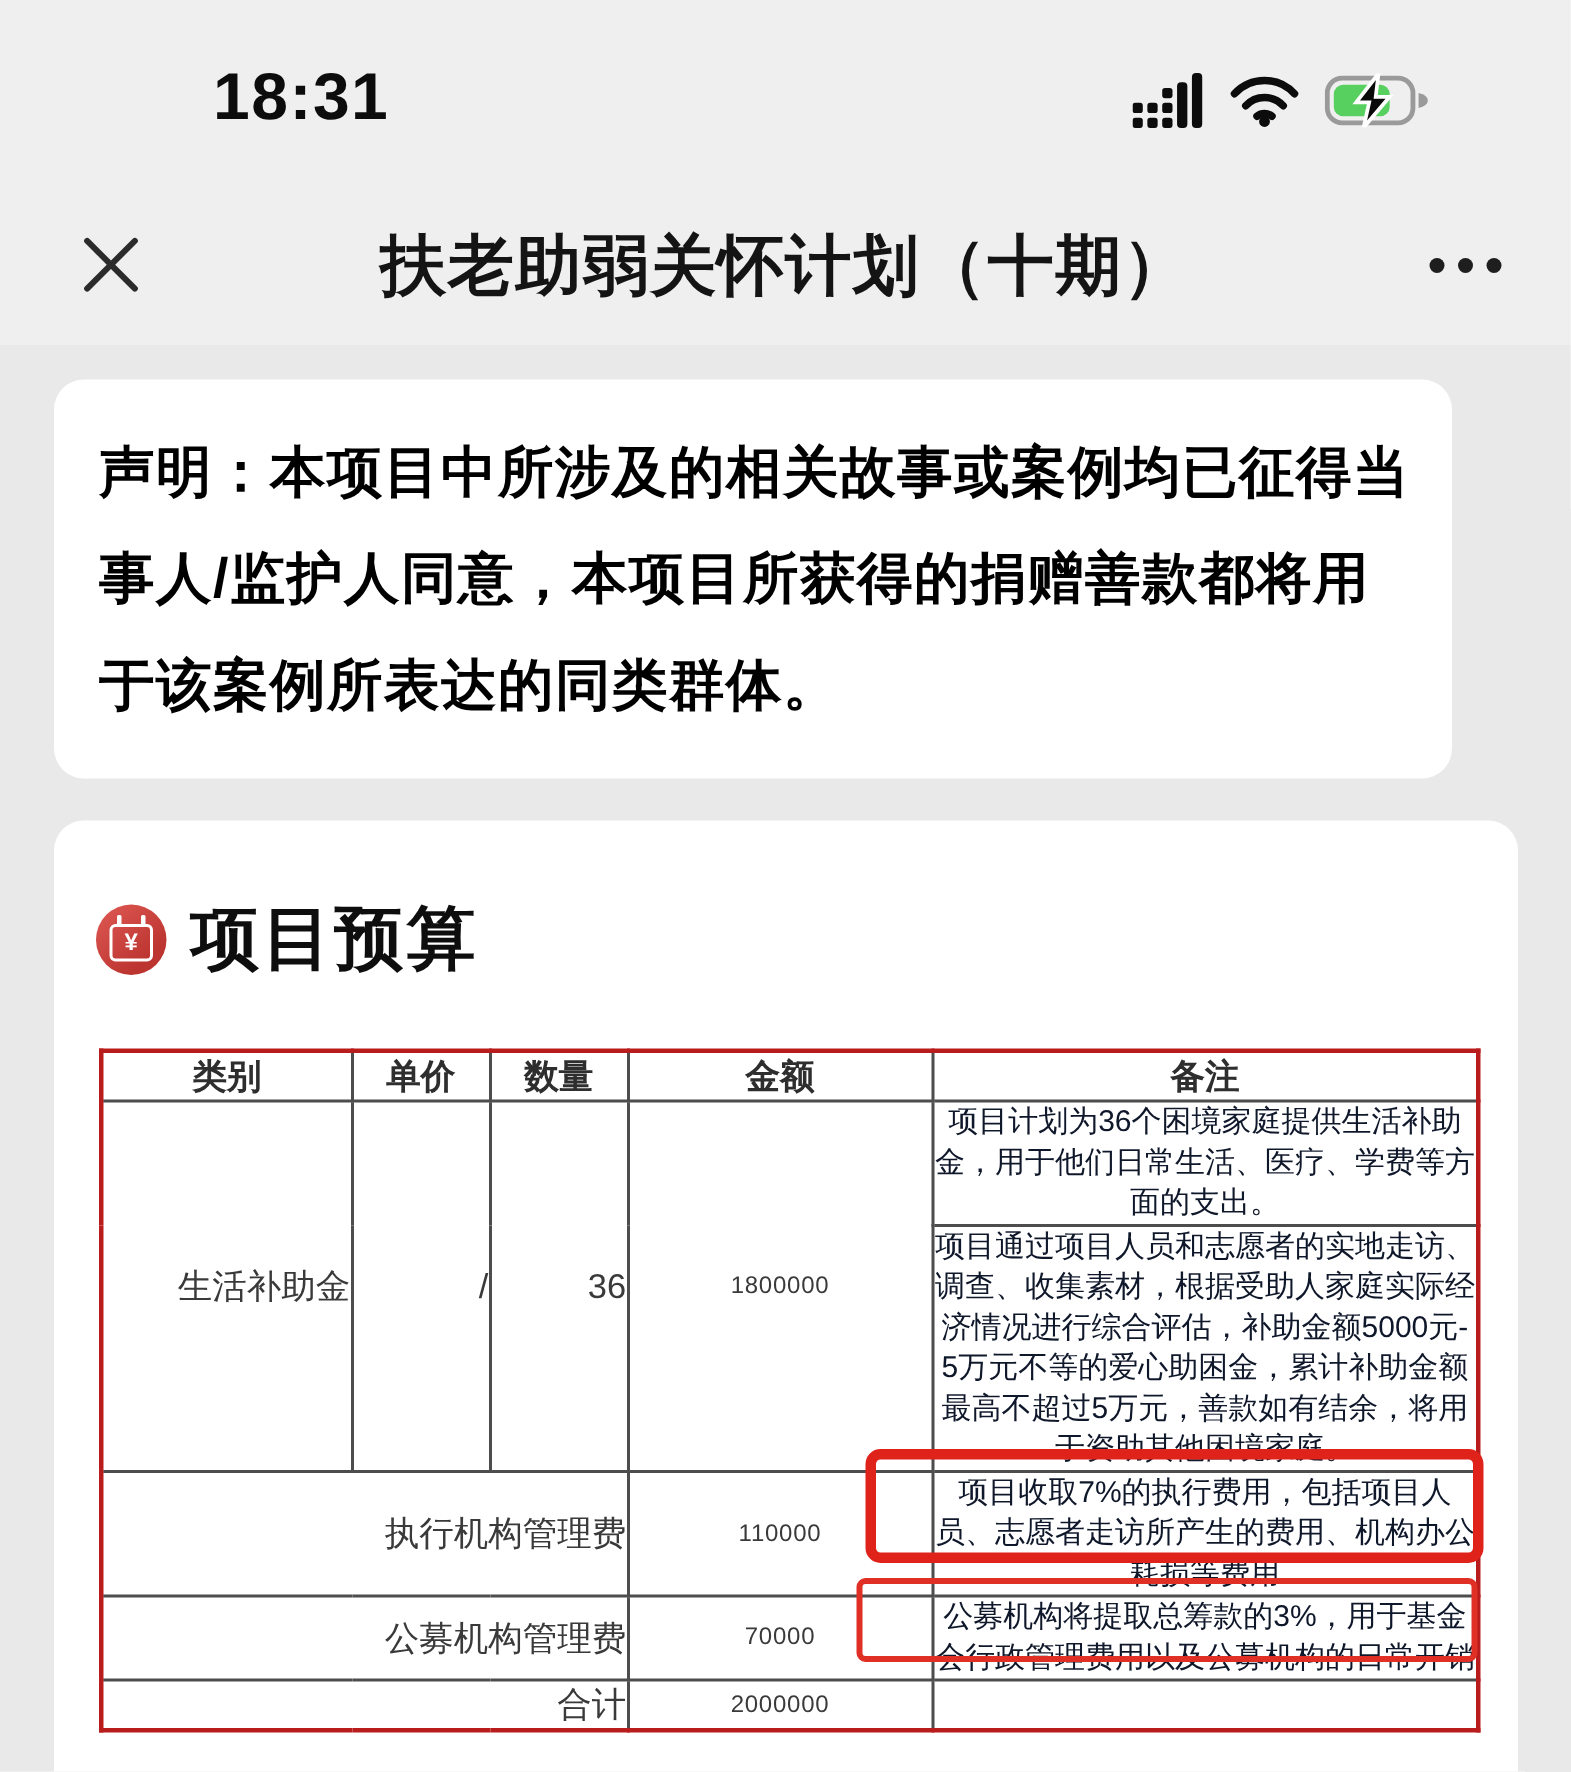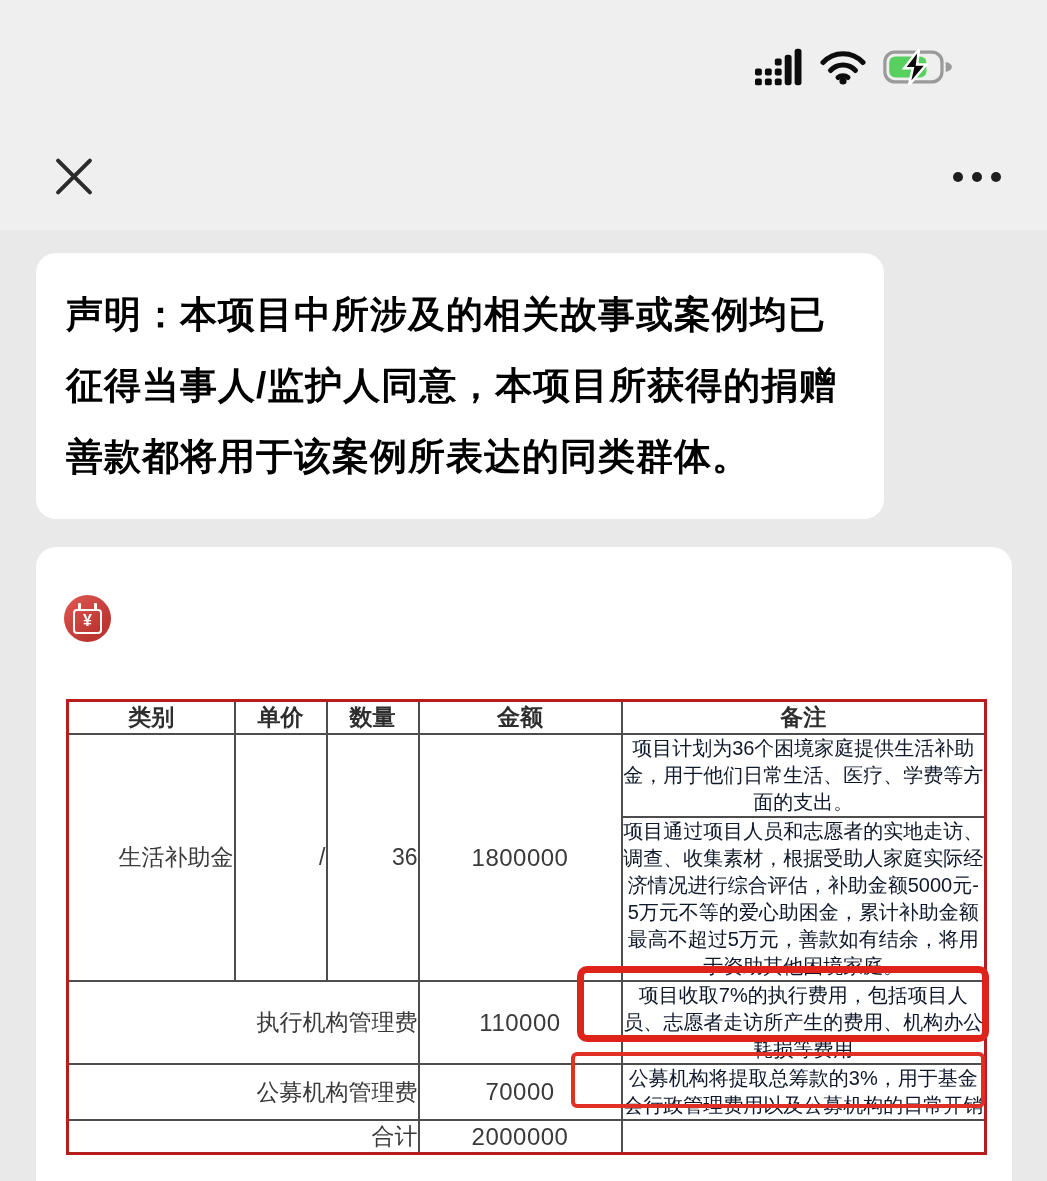--- a/index.html
+++ b/index.html
@@ -18,55 +18,56 @@
   .close-x{position:absolute;left:52px;top:44px;width:44px;height:44px;cursor:pointer;}
   .close-x::before,.close-x::after{content:"";position:absolute;left:20px;top:-2px;width:4px;height:49px;background:#2b2b2b;border-radius:2px;}
   .close-x::before{transform:rotate(45deg);}
   .close-x::after{transform:rotate(-45deg);}
   .nav-title{position:absolute;left:0;right:0;top:38px;text-align:center;font-size:44px;font-weight:700;color:#141414;letter-spacing:1px;}
   .more-dots{position:absolute;right:46px;top:62px;display:flex;gap:9px;cursor:pointer;}
   .more-dots i{width:10px;height:10px;border-radius:50%;background:#1e1e1e;}
   
   .content-bg{position:absolute;left:0;top:230px;width:1047px;height:951px;background:#e9e9e9;}
   .card{position:absolute;background:#ffffff;}
-  .card1{left:36px;top:253px;width:848px;height:266px;border-radius:20px;}
+  .card1{left:36px;top:253px;width:932px;height:266px;border-radius:20px;}
   .decl{margin:0;padding:26px 28px 0 30px;font-size:37px;line-height:71px;font-weight:700;color:#000;letter-spacing:1px;}
   .card2{left:36px;top:547px;width:976px;height:634px;border-radius:20px 20px 0 0;}
   .sec-head{position:absolute;left:28px;top:48px;display:flex;align-items:center;gap:16px;}
   .sec-icon{width:47px;height:47px;border-radius:50%;background:linear-gradient(140deg,#e05a54 0%,#bc3531 75%);display:flex;align-items:center;justify-content:center;flex:0 0 auto;}
   .yen-frame{width:25px;height:21px;border:2.5px solid #fff;border-radius:4px;display:flex;align-items:center;justify-content:center;font-size:16px;font-weight:700;color:#fff;margin-top:5px;position:relative;}
   .yen-frame::before,.yen-frame::after{content:"";position:absolute;top:-8px;width:3px;height:7px;background:#fff;border-radius:1px;}
   .yen-frame::before{left:3px;}
   .yen-frame::after{right:3px;}
   .sec-title{font-size:46px;font-weight:700;color:#0e0e0e;letter-spacing:2px;}
   
   table.budget{position:absolute;left:30px;top:152px;width:918px;border-collapse:collapse;table-layout:fixed;background:#fff;border:3px solid #b91c1c;}
   table.budget th,table.budget td{border:2px solid #4d4d4d;padding:0;}
   table.budget th{height:25px;font-size:23px;font-weight:700;color:#2e2e2e;text-align:center;}
   td.cc{text-align:right;vertical-align:middle;font-size:23px;color:#3a3a3a;}
-  td.amt{text-align:center;vertical-align:middle;font-size:24px;color:#3a3a3a;letter-spacing:0.5px;}
+  td.amt{text-align:center;vertical-align:middle;font-size:16px;color:#3a3a3a;letter-spacing:0.5px;}
   td.rem{vertical-align:top;text-align:center;font-size:20px;line-height:27px;color:#0f172a;padding:1px 7px 0 7px;word-break:break-all;}
   .hA{height:81px;}
   .hB{height:162px;}
   .h2r{height:81px;}
   .h3r{height:54px;}
   .h4r{height:31px;}
   
   .redbox{position:absolute;box-sizing:border-box;background:transparent;pointer-events:none;}
   .redbox1{left:577px;top:966px;width:412px;height:76px;border:7px solid #df231a;border-radius:10px;}
   .redbox2{left:571px;top:1052px;width:414px;height:56px;border:4px solid #e03026;border-radius:6px;}
   
   .sig-svg{width:48px;height:38px;}
   .wifi-svg{width:46px;height:36px;}
   .batt-svg{width:72px;height:36px;}
 </style>
 </head>
 <body>
 
 <div class="statusbar">
+  <div class="status-time">18:31</div>
   <div class="status-icons">
     <svg class="sig-svg" viewBox="0 0 63 48">
       <g fill="#0c0c0c">
         <rect x="0" y="26" width="9" height="9" rx="2.5"></rect>
           <rect x="0" y="39" width="9" height="9" rx="2.5"></rect>
         <rect x="13" y="26" width="9" height="9" rx="2.5"></rect>
           <rect x="13" y="39" width="9" height="9" rx="2.5"></rect>
         <rect x="26" y="13" width="9" height="9" rx="2.5"></rect>
           <rect x="26" y="26" width="9" height="9" rx="2.5"></rect>
           <rect x="26" y="39" width="9" height="9" rx="2.5"></rect>
@@ -86,38 +87,40 @@
       <rect x="1.5" y="2.5" width="46" height="24" rx="8" fill="none" stroke="#9a9a9a" stroke-width="2.6"></rect>
       <rect x="5" y="6" width="30" height="17" rx="5" fill="#57d05f"></rect>
       <path d="M50.5 10.5 q5 1.2 5 4 q0 2.8 -5 4 z" fill="#9a9a9a"></path>
       <path d="M29 0 L17 15.5 L24 15.5 L21 29 L35 12.5 L27.5 12.5 Z" fill="#0a0a0a" stroke="#ffffff" stroke-width="2"></path>
     </svg>
   </div>
 </div>
 
 <div class="navbar">
   <div class="close-x"></div>
+  <div class="nav-title">扶老助弱关怀计划（十期）</div>
   <div class="more-dots">
       <i></i>
       <i></i>
       <i></i>
     </div>
 </div>
 
 <div class="content-bg"></div>
 
 <div class="card card1">
   <p class="decl">声明：本项目中所涉及的相关故事或案例均已征得当事人/监护人同意，本项目所获得的捐赠善款都将用于该案例所表达的同类群体。</p>
 </div>
 
 <div class="card card2">
   <div class="sec-head">
     <span class="sec-icon">
       <span class="yen-frame">¥</span>
     </span>
+    <span class="sec-title">项目预算</span>
   </div>
 
   <table class="budget">
     <colgroup>
       <col style="width:167px">
         <col style="width:92px">
         <col style="width:92px">
         <col style="width:203px">
         <col style="width:364px">
     </colgroup>

